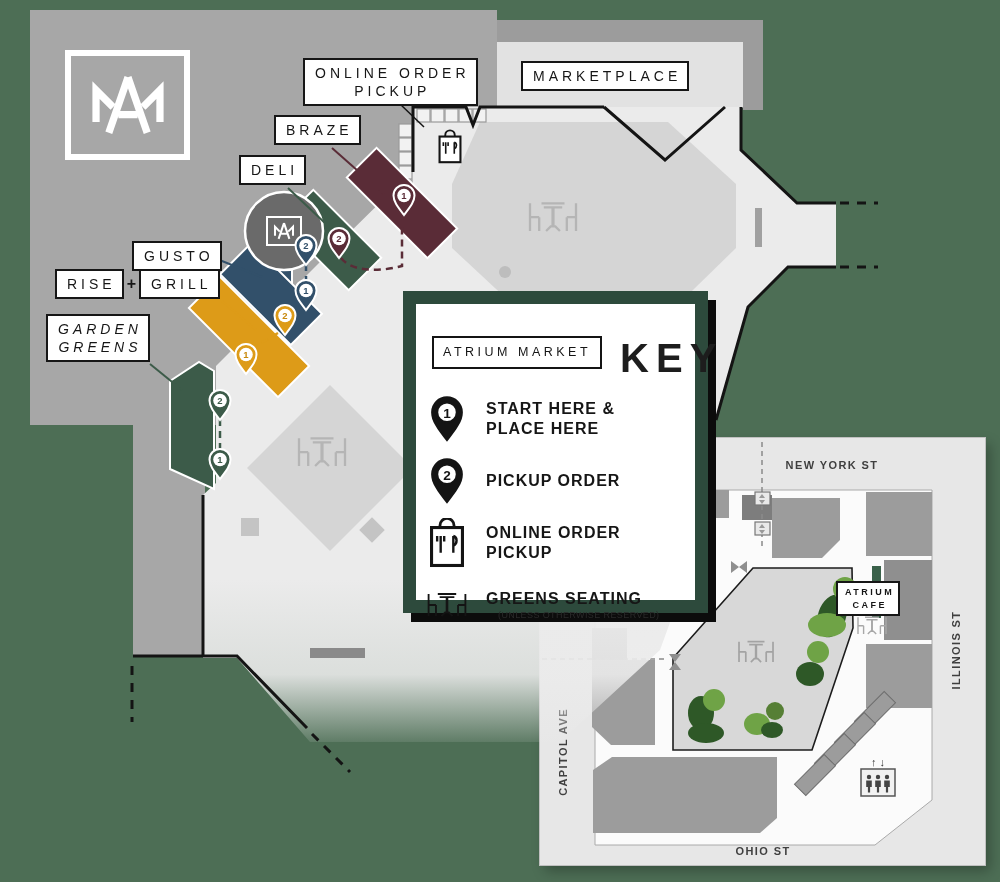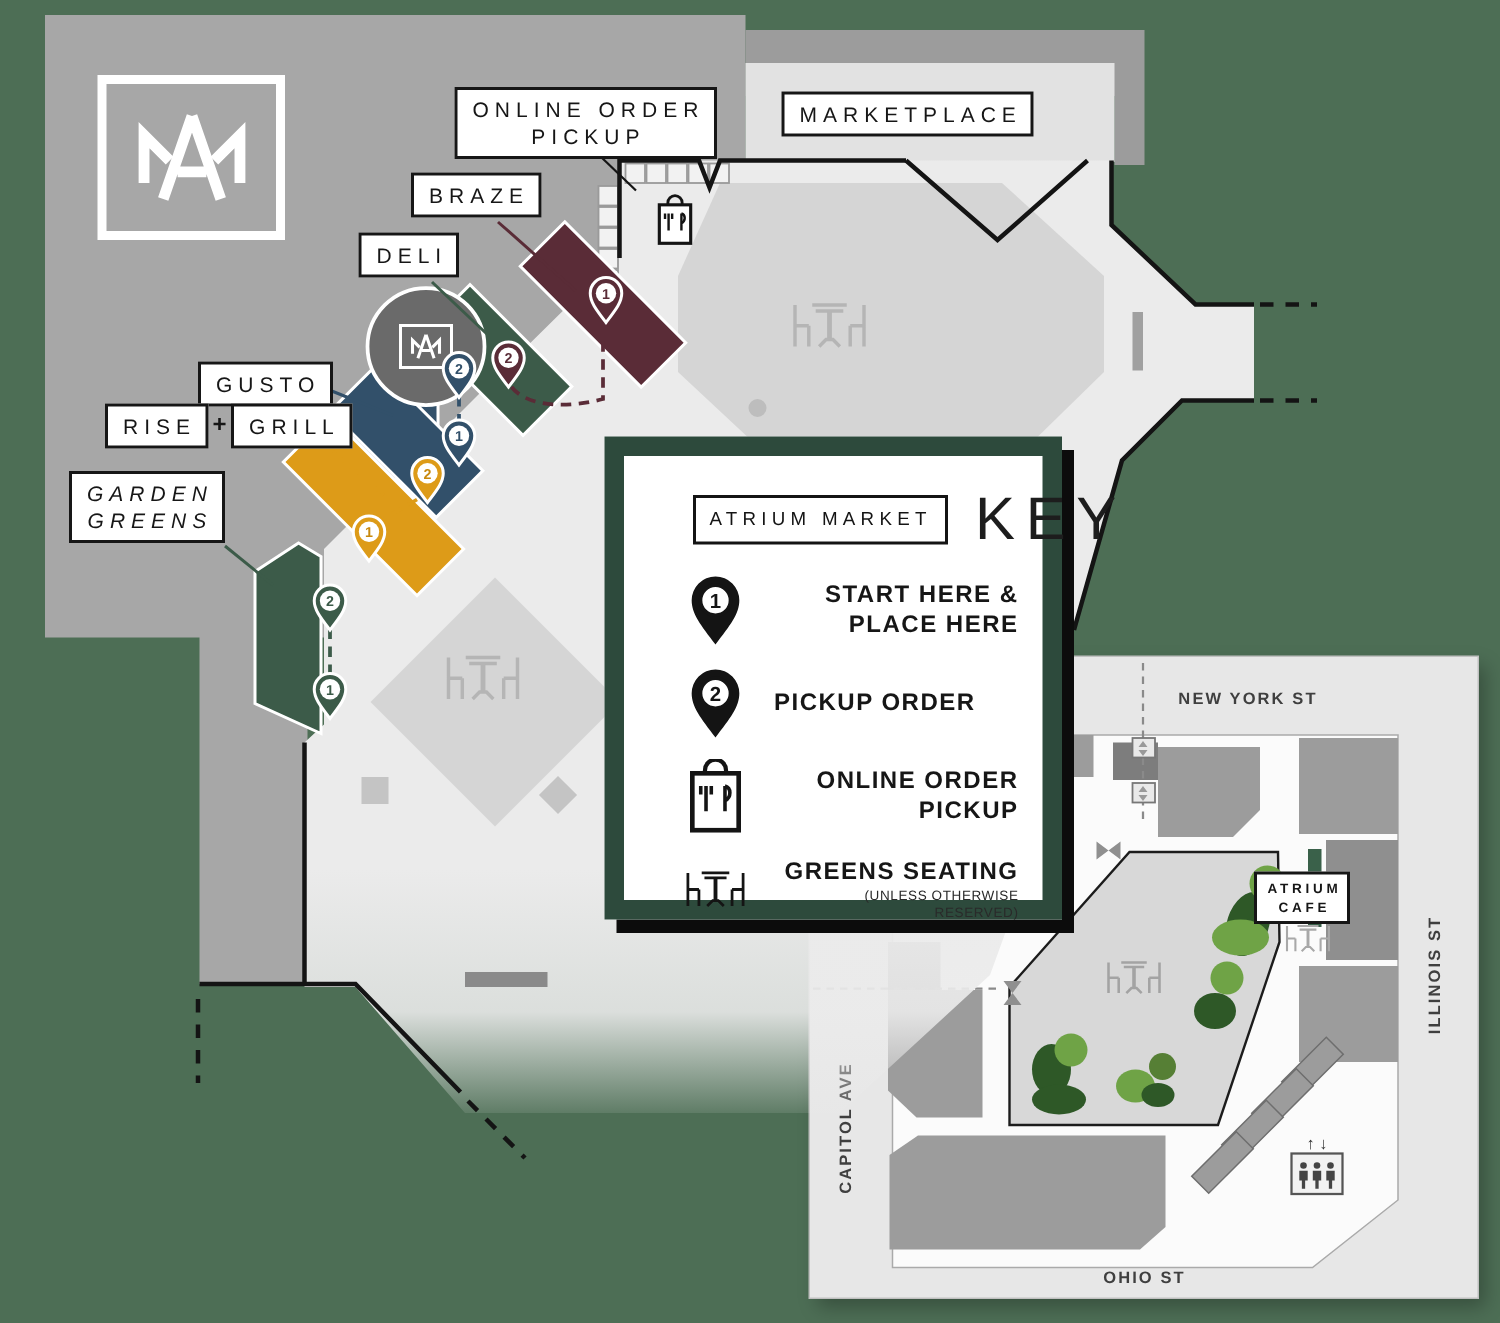--- a/index.html
+++ b/index.html
@@ -28,25 +28,25 @@
   .site-map{
     position:absolute;left:540px;top:438px;width:445px;height:427px;
     background:#e7e7e7;box-shadow:0 0 0 1px #c0c0c0, 5px 6px 12px rgba(0,0,0,.28);z-index:5;
   }
   .main-svg{position:absolute;left:0;top:0;z-index:10;pointer-events:none;}
   .key-panel{
     position:absolute;left:403px;top:291px;width:305px;height:322px;box-sizing:border-box;
     border:13px solid #2d4a3c;background:#fff;z-index:50;
     box-shadow:8px 9px 0 #0c0c0c;
   }
-  .key-inner{padding:12px 16px 8px 34px;text-align:right;}
+  .key-inner{padding:12px 16px 8px 4px;}
   .key-header{display:flex;align-items:center;gap:18px;margin:8px 0 14px 12px;}
   .key-logo-box{border:2px solid #141414;padding:5px 9px;font-size:12.5px;font-weight:500;
     letter-spacing:3.5px;line-height:1.5;color:#141414;white-space:nowrap;}
-  .key-title{font-size:40px;letter-spacing:7px;font-weight:400;color:#1d1d1d;}
+  .key-title{font-size:40px;letter-spacing:7px;font-weight:700;color:#1d1d1d;margin-top:12px;}
   .key-item{display:flex;align-items:center;gap:16px;margin:6px 0 14px 4px;}
   .key-icon{width:46px;height:48px;flex:none;display:flex;align-items:center;justify-content:center;}
   .key-text{color:#161616;font-size:16px;font-weight:700;letter-spacing:1px;line-height:1.22;}
   .key-note{font-size:9px;font-weight:400;letter-spacing:.4px;color:#2a2a2a;margin-top:1px;margin-left:12px;}
   .key-text span:empty{display:none;}
   .street{fill:#3f3f3f;font-size:11px;font-weight:600;letter-spacing:1.4px;}
 </style>
 </head>
 <body>
 
@@ -306,21 +306,21 @@
   </div>
 
   <div class="map-label" style="left:303px;top:58px;">
     <span>ONLINE ORDER</span>
     <span>PICKUP</span>
   </div>
   <div class="map-label" style="left:521px;top:61px;">MARKETPLACE</div>
   <div class="map-label" style="left:274px;top:115px;">BRAZE</div>
   <div class="map-label" style="left:239px;top:155px;">DELI</div>
   <div class="map-label" style="left:132px;top:225px;margin-top:16px;">GUSTO</div>
-  <div class="label-row" style="left:55px;top:269px;margin-left:15px;">
+  <div class="label-row" style="left:55px;top:269px;">
     <div class="map-label">RISE</div>
     <div class="label-plus">+</div>
     <div class="map-label">GRILL</div>
   </div>
   <div class="map-label" style="left:46px;top:314px;font-style:italic;">
     <span>GARDEN</span>
     <span>GREENS</span>
   </div>
 
   <div class="key-panel">

